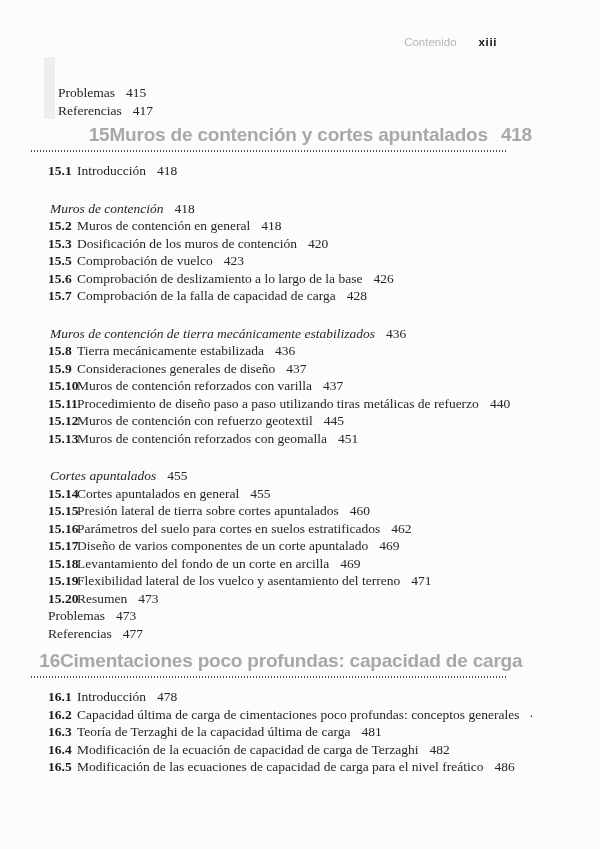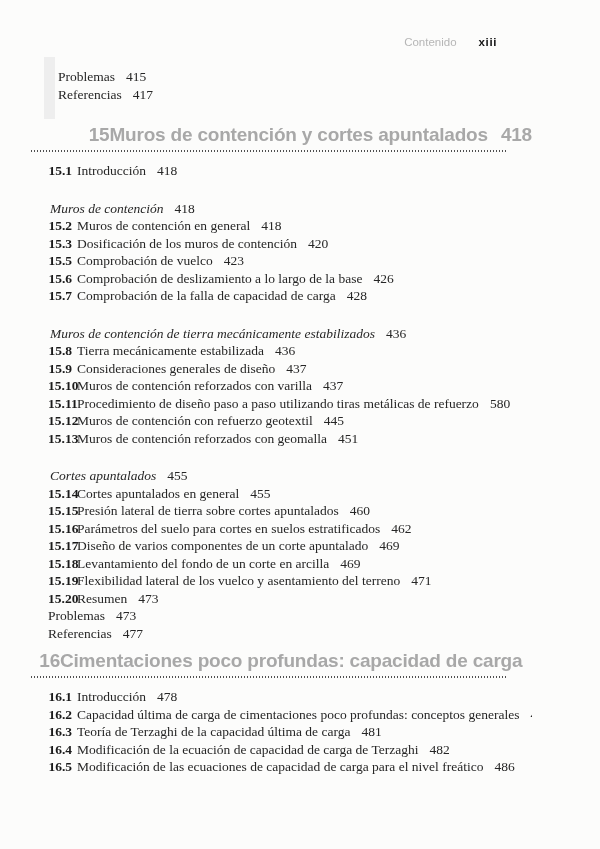--- a/index.html
+++ b/index.html
@@ -31,34 +31,33 @@
   .rh-label{color:var(--running-head);margin-right:22px;}
   .rh-folio{color:#141414;font-weight:bold;letter-spacing:.6px;}
   .ghost-strip{
     position:absolute;
     left:44px;top:57px;
     width:11px;height:62px;
     background:var(--artifact);
   }
   .leftover{
     position:absolute;
-    left:58px;top:68px;
+    left:58px;top:84px;
     margin:0;padding:0;list-style:none;
   }
   .row{
     display:block;
     line-height:17.5px;
     font-size:13.5px;
     white-space:nowrap;
     color:var(--body-text);
   }
   .num{
     display:inline-block;
     width:24px;
-    text-align:right;
     font-weight:bold;
     margin-right:5px;
     color:#1b1b1b;
   }
   .pg{margin-left:11px;}
   .subhead{margin-top:20px;margin-left:2px;}
   .subhead .title{font-style:italic;}
   .chapter{position:absolute;left:0;right:0;}
   [data-name="chapters"] .chapter:nth-of-type(1){top:124px;}
   [data-name="chapters"] .chapter:nth-of-type(2){top:650px;}
@@ -154,21 +153,21 @@
 
   <li class="row section" data-name="toc-entry">
     <span class="num" data-name="toc-entry-number">15.9</span><span class="title" data-name="toc-entry-title">Consideraciones generales de diseño</span><span class="pg" data-name="toc-entry-page">437</span>
   </li>
 
   <li class="row section" data-name="toc-entry">
     <span class="num" data-name="toc-entry-number">15.10</span><span class="title" data-name="toc-entry-title">Muros de contención reforzados con varilla</span><span class="pg" data-name="toc-entry-page">437</span>
   </li>
 
   <li class="row section" data-name="toc-entry">
-    <span class="num" data-name="toc-entry-number">15.11</span><span class="title" data-name="toc-entry-title">Procedimiento de diseño paso a paso utilizando tiras metálicas de refuerzo</span><span class="pg" data-name="toc-entry-page">580</span>
+    <span class="num" data-name="toc-entry-number">15.11</span><span class="title" data-name="toc-entry-title">Procedimiento de diseño paso a paso utilizando tiras metálicas de refuerzo</span><span class="pg" data-name="toc-entry-page">440</span>
   </li>
 
   <li class="row section" data-name="toc-entry">
     <span class="num" data-name="toc-entry-number">15.12</span><span class="title" data-name="toc-entry-title">Muros de contención con refuerzo geotextil</span><span class="pg" data-name="toc-entry-page">445</span>
   </li>
 
   <li class="row section" data-name="toc-entry">
     <span class="num" data-name="toc-entry-number">15.13</span><span class="title" data-name="toc-entry-title">Muros de contención reforzados con geomalla</span><span class="pg" data-name="toc-entry-page">451</span>
   </li>
 

